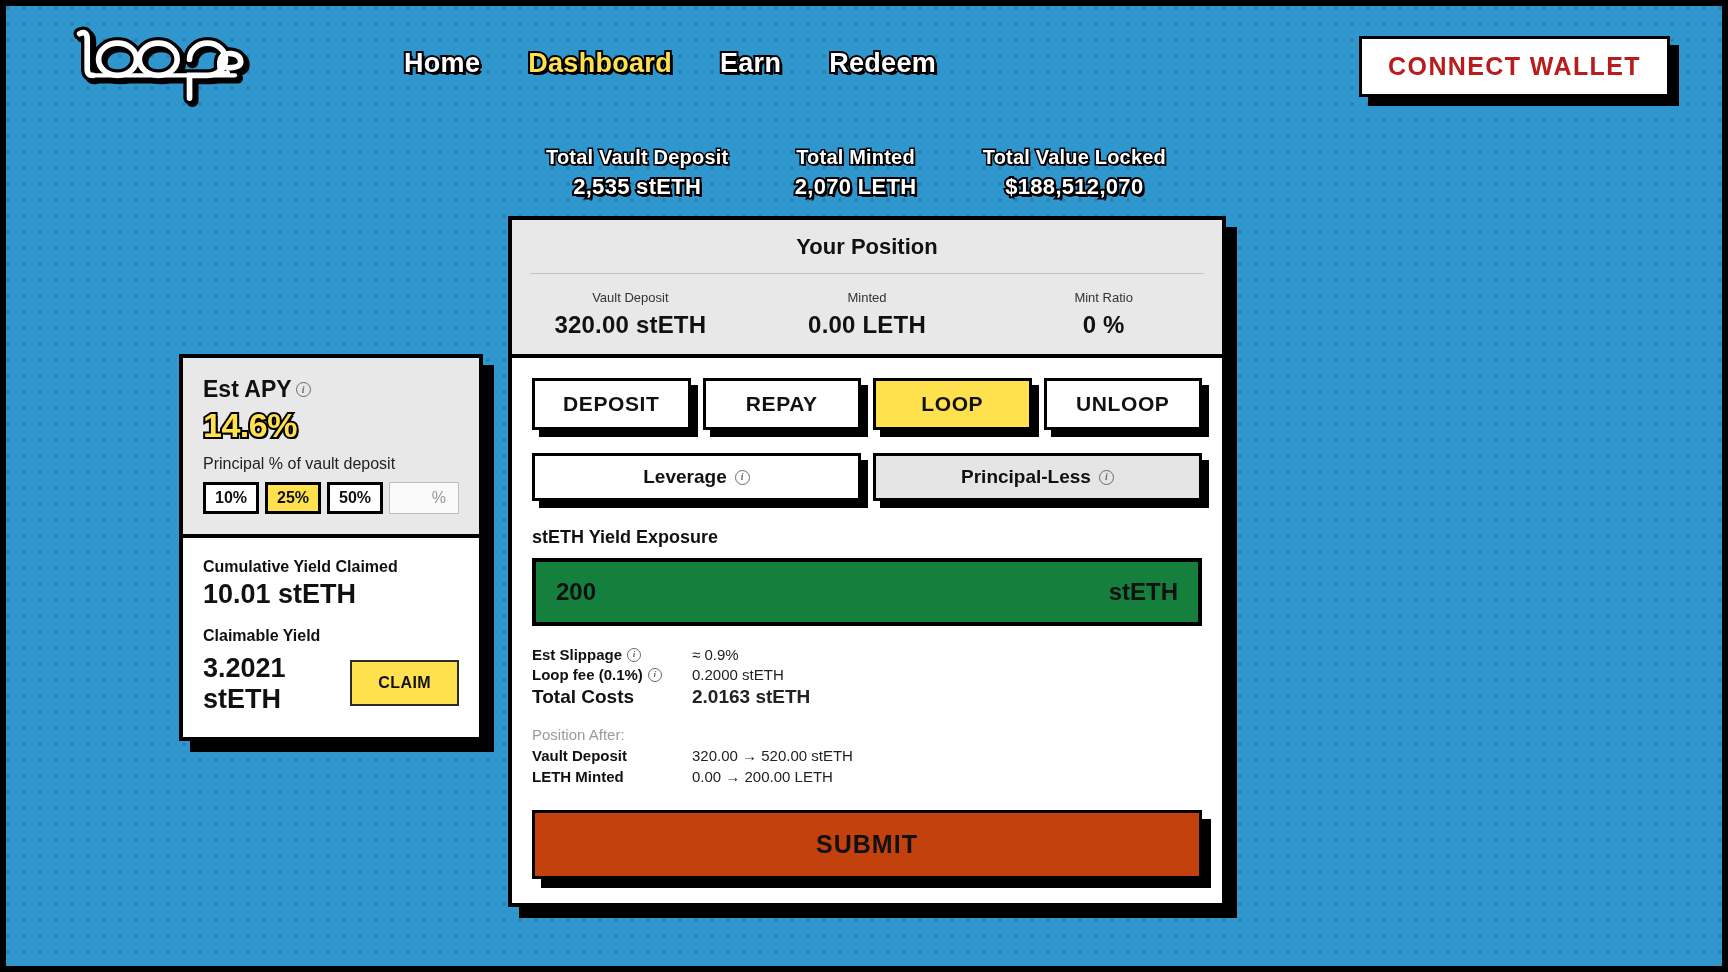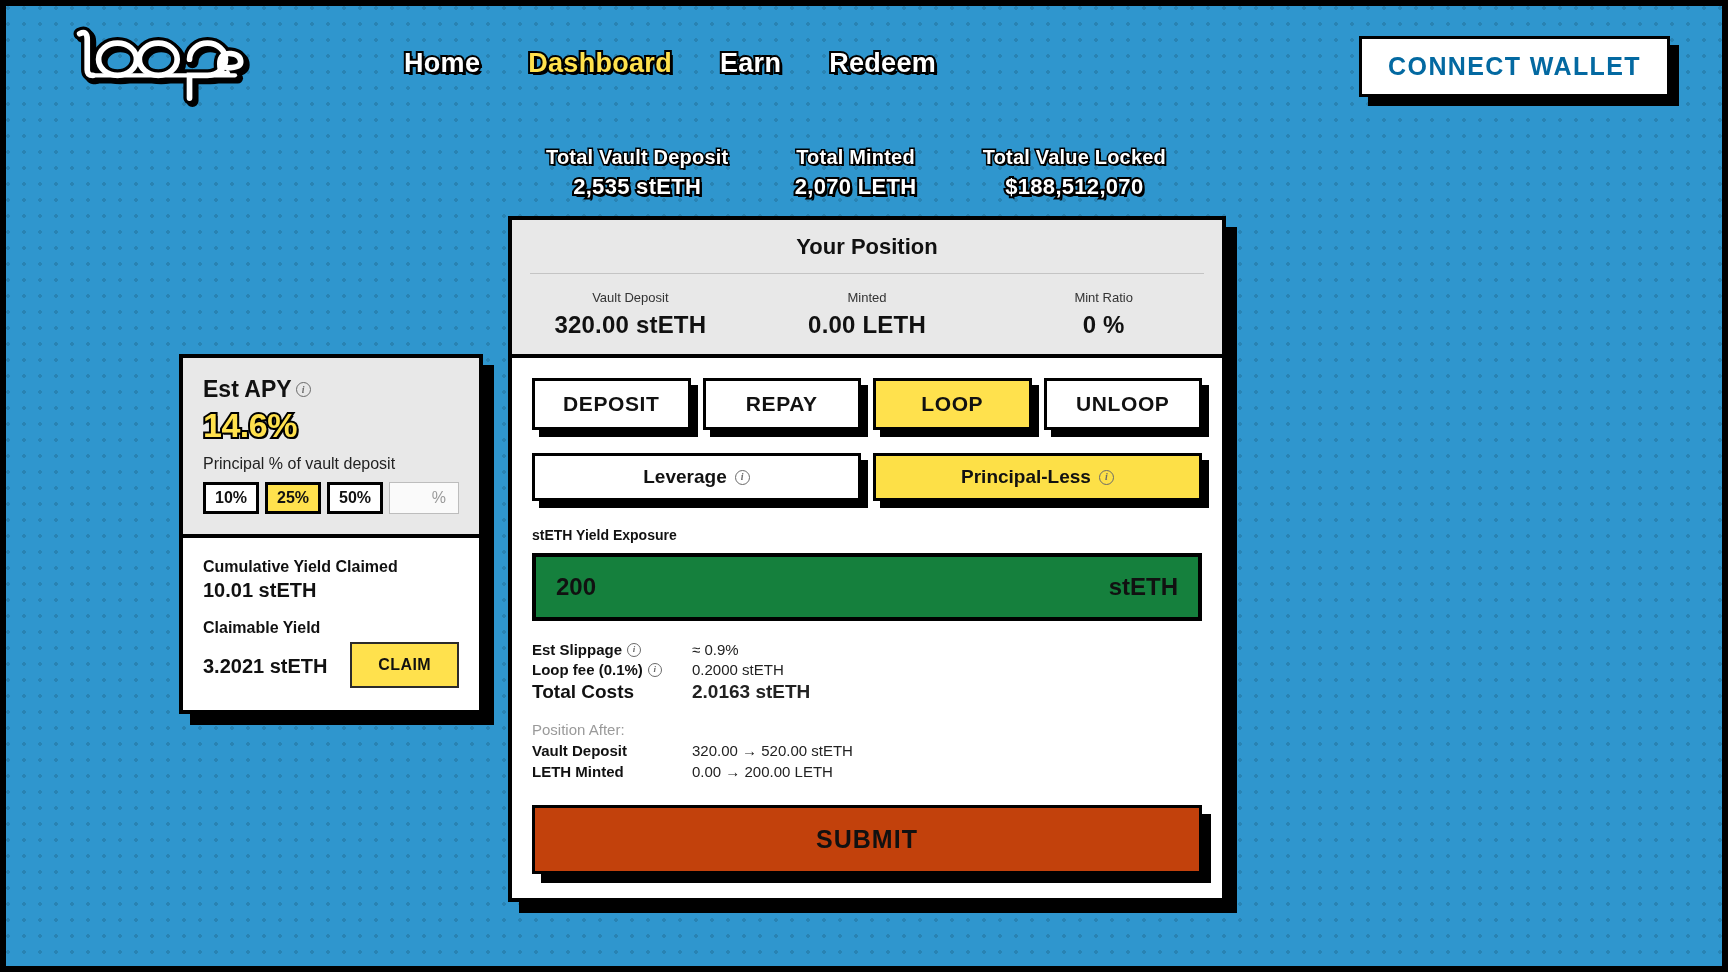--- a/index.html
+++ b/index.html
@@ -60,21 +60,21 @@
     position: absolute;
     right: 52px;
     top: 30px;
     background: #ffffff;
     border: 3px solid #000;
     box-shadow: 9px 9px 0 #000;
     padding: 13px 26px;
     font-size: 25px;
     font-weight: bold;
     letter-spacing: 1.4px;
-    color: #0369a1;
+    color: #b91c1c;
     cursor: pointer;
     white-space: nowrap;
   }
 
   
   .top-stats {
     position: absolute;
     top: 140px;
     left: 540px;
     width: 620px;
@@ -217,21 +217,21 @@
     box-shadow: 11px 11px 0 #000;
     padding: 20px 20px 22px;
   }
   .yield-label {
     font-size: 16px;
     font-weight: bold;
     color: #111;
   }
   .yield-value {
     margin-top: 3px;
-    font-size: 20px;
+    font-size: 27px;
     font-weight: bold;
     color: #111;
   }
   .yield-label.second { margin-top: 17px; }
   .yield-row {
     margin-top: 5px;
     display: flex;
     align-items: center;
     justify-content: space-between;
   }
@@ -290,25 +290,25 @@
     display: flex;
     align-items: center;
     justify-content: center;
     gap: 8px;
     padding: 10px 0;
     font-size: 19px;
     font-weight: bold;
     color: #111;
     cursor: pointer;
   }
-  .mode.active { background: #fde047; }
+  .mode.active { background: #e5e5e5; }
 
   .field-label {
     margin-top: 26px;
-    font-size: 14px;
+    font-size: 18px;
     font-weight: bold;
     color: #111;
   }
   .amount-box {
     margin-top: 10px;
     border: 4px solid #000;
     background: #15803d;
     height: 68px;
     display: flex;
     align-items: center;

